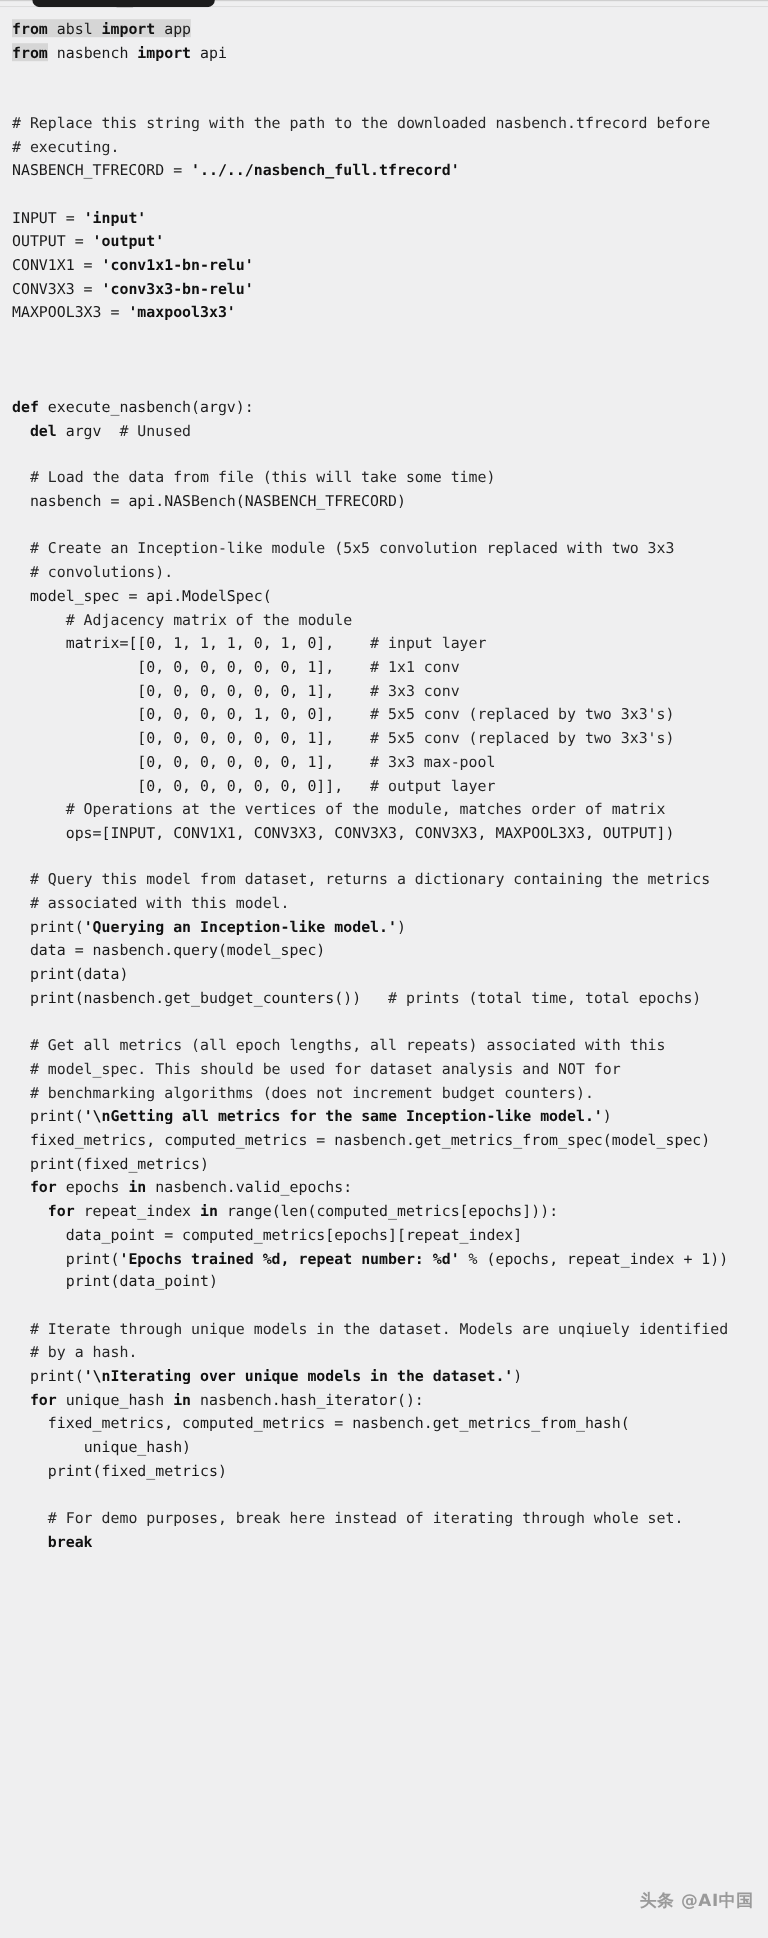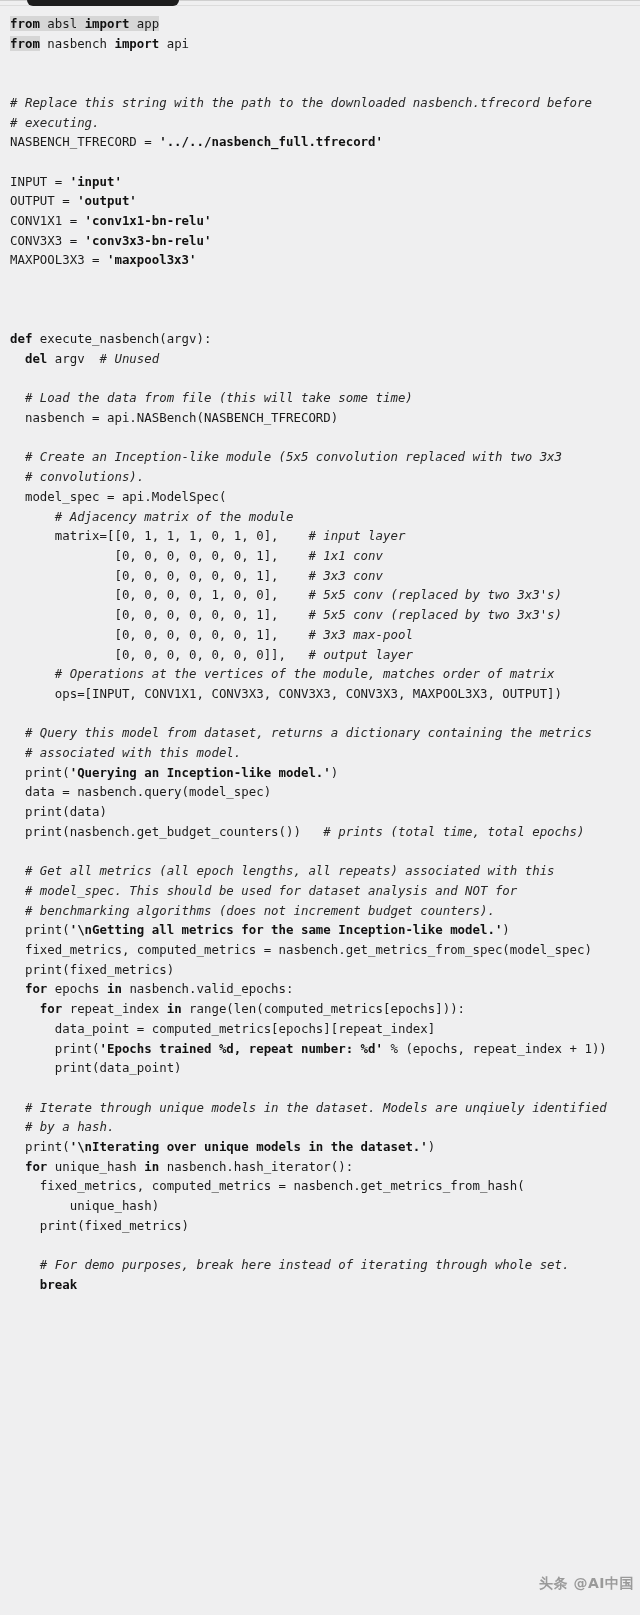--- a/index.html
+++ b/index.html
@@ -77,27 +77,27 @@
     font-size: 12.4px;
     line-height: 19.7px;
     color: #1a1a1a;
     white-space: pre-wrap;
     word-break: break-word;
     letter-spacing: 0px;
   }
 
   pre.code .kw     { font-weight: bold; color: #111111; text-align: right; }
   pre.code .str    { font-weight: bold; color: #111111; margin-top: 12px; }
-  pre.code .cmt    { font-style: italic; color: #272727; }
+  pre.code .cmt    { color: #272727; }
   pre.code .plain  { color: #1a1a1a; }
   pre.code .sel    { background: #d6d6d6; }
 
   .watermark {
     position: absolute;
-    right: 6px;
+    right: 12px;
     bottom: 22px;
     font-family: "DejaVu Sans", sans-serif;
     font-size: 14px;
     font-weight: bold;
     color: #9a9a9a;
     letter-spacing: 0.5px;
     white-space: nowrap;
     margin-top: 12px;
   }
 

